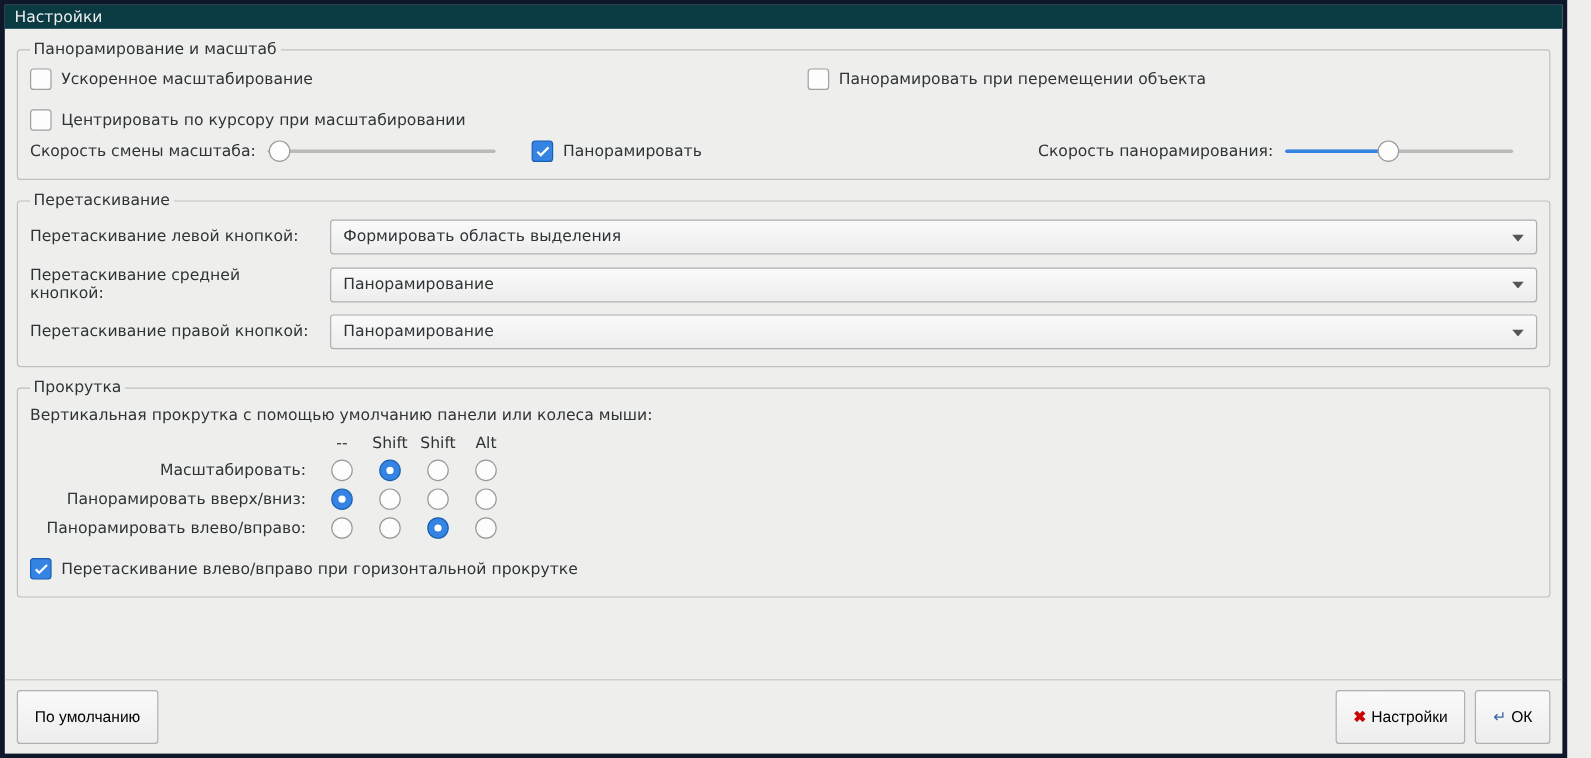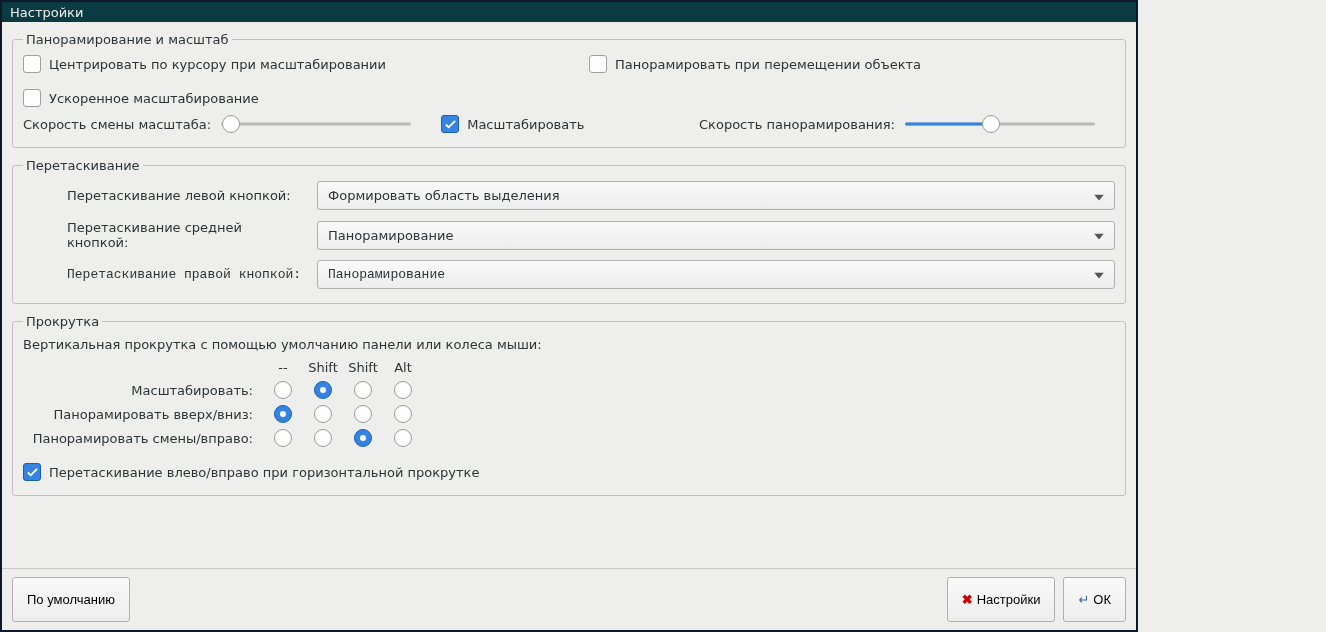--- a/index.html
+++ b/index.html
@@ -6,26 +6,26 @@
 body {
   font-family: "DejaVu Sans", "Liberation Sans", Arial, sans-serif;
   font-size: 13px;
   background: #eeeeec;
   color: #2e3436;
   width: 1326px;
   height: 632px;
   overflow: hidden;
 }
 .window {
-  width: 1138px;
+  width: 1306px;
   height: 632px;
   display: flex;
   flex-direction: column;
   background: #eeeeec;
-  border: 2px solid #0f172a;
+  border: 4px solid #0f172a;
 }
 .titlebar {
   background: #0a3a42;
   color: #eeeeec;
   padding: 3px 8px;
   font-size: 13px;
   height: 20px;
   display: flex;
   align-items: center;
 }
@@ -139,23 +139,22 @@
   align-items: center;
   gap: 10px;
   margin-top: 8px;
 }
 .drag-row {
   display: grid;
   grid-template-columns: 240px 1fr;
   align-items: center;
   gap: 10px;
   margin-bottom: 10px;
-  margin-left: 44px;
-}
-.drag-row:last-child { margin-bottom: 0; font-family: Liberation Mono, monospace; }
+}
+.drag-row:last-child { margin-bottom: 0; }
 .dropdown {
   position: relative;
   background: linear-gradient(#fafafa, #ededed);
   border: 1px solid #b0b0b0;
   border-radius: 3px;
   padding: 6px 30px 6px 10px;
   font-size: 13px;
   cursor: pointer;
 }
 .dropdown .chevron {
@@ -234,27 +233,27 @@
 
       <fieldset>
         <legend>Панорамирование и масштаб</legend>
 
         <div class="pan-zoom-grid">
           <div class="pz-col">
             <div class="row">
               <span class="checkbox">
                 
               </span>
-              <span class="label">Центрировать по курсору при масштабировании</span>
+              <span class="label">Ускоренное масштабирование</span>
             </div>
             <div class="row">
               <span class="checkbox">
                 
               </span>
-              <span class="label">Ускоренное масштабирование</span>
+              <span class="label">Центрировать по курсору при масштабировании</span>
             </div>
           </div>
           <div class="pz-col">
             <div class="row">
               <span class="checkbox">
                 
               </span>
               <span class="label">Панорамировать при перемещении объекта</span>
             </div>
           </div>
@@ -266,21 +265,21 @@
             <div class="slider-track"></div>
             <div class="slider-fill" style="width:0%"></div>
             <div class="slider-thumb" style="left:5%"></div>
           </div>
           <div class="row">
             <span class="checkbox checked">
               <svg viewBox="0 0 14 14">
                   <path d="M2 7l3 3 7-7" stroke="#fff" stroke-width="2" fill="none"></path>
                 </svg>
             </span>
-            <span class="label">Масштабировать</span>
+            <span class="label">Панорамировать</span>
           </div>
           <div></div>
           <span class="label">Скорость панорамирования:</span>
           <div class="slider">
             <div class="slider-track"></div>
             <div class="slider-fill" style="width:45%"></div>
             <div class="slider-thumb" style="left:45%"></div>
           </div>
         </div>
       </fieldset>
@@ -339,21 +338,21 @@
           <div class="radio checked"></div>
           <div class="radio"></div>
           <div class="radio"></div>
 
           <div class="rowlabel label">Панорамировать вверх/вниз:</div>
           <div class="radio checked"></div>
           <div class="radio"></div>
           <div class="radio"></div>
           <div class="radio"></div>
 
-          <div class="rowlabel label">Панорамировать смены/вправо:</div>
+          <div class="rowlabel label">Панорамировать влево/вправо:</div>
           <div class="radio"></div>
           <div class="radio"></div>
           <div class="radio checked"></div>
           <div class="radio"></div>
         </div>
 
         <div class="scroll-check">
           <span class="checkbox checked">
             <svg viewBox="0 0 14 14">
                 <path d="M2 7l3 3 7-7" stroke="#fff" stroke-width="2" fill="none"></path>

